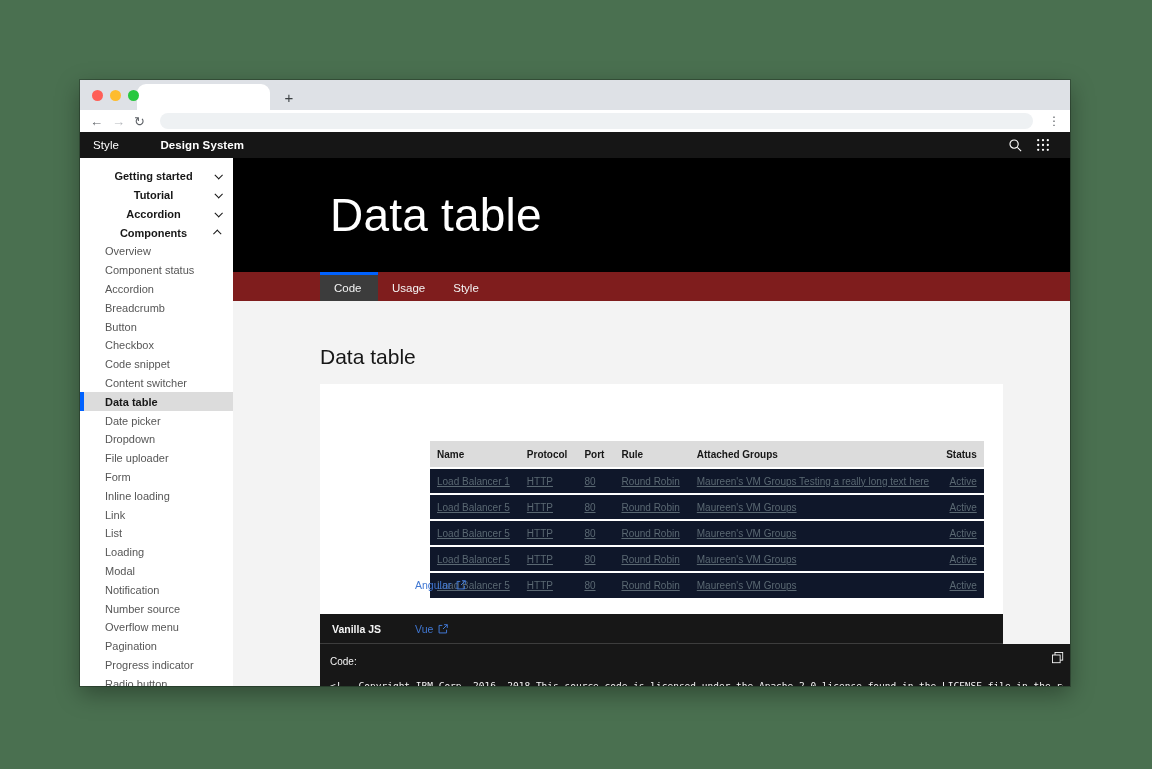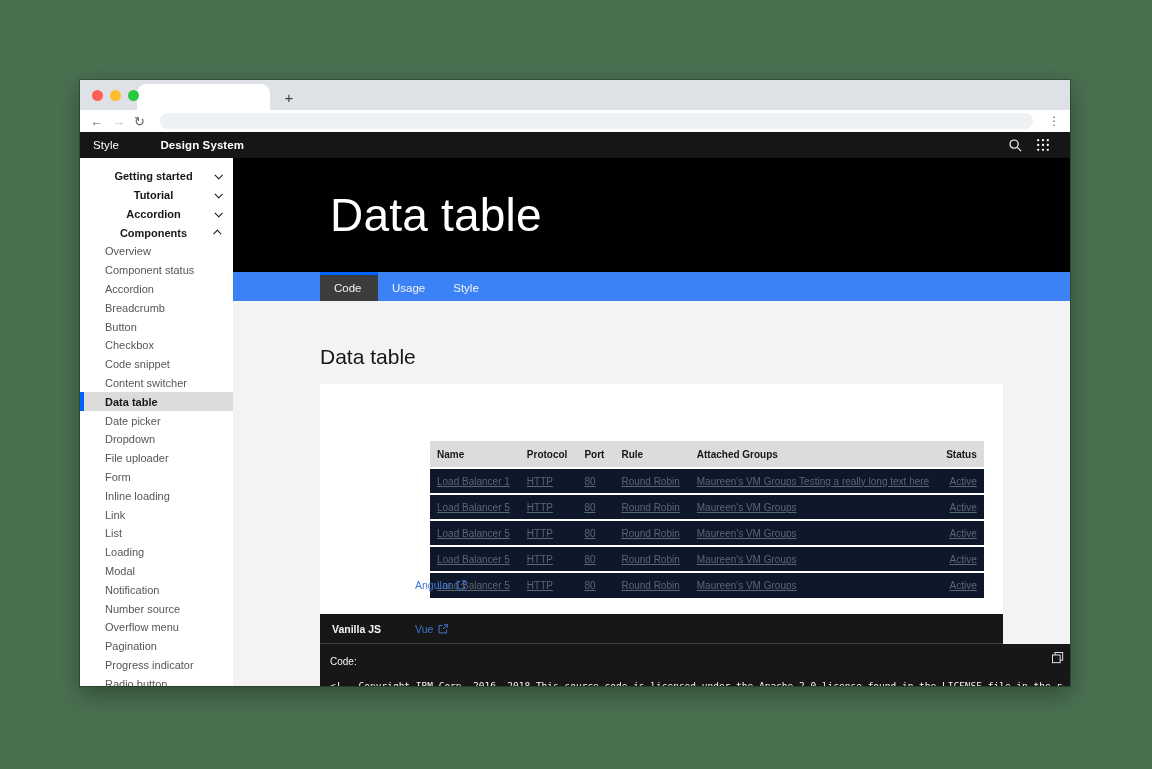--- a/index.html
+++ b/index.html
@@ -41,21 +41,21 @@
   .navsection{ height:19px; display:flex; align-items:center; padding:0 12px; color:#171717; font-weight:700; }
   .navsection .lbl{ flex:1; }
   .chev{ width:6px; height:6px; border-right:1.4px solid #171717; border-bottom:1.4px solid #171717;
     transform:rotate(45deg) translateY(-1px); }
   .navsection.expanded .chev{ transform:rotate(-135deg) translateY(-1px); }
   .navitem{ height:18.8px; display:flex; align-items:center; padding:0 12px 0 21px; color:#565656; border-left:4px solid transparent; }
   .navitem.active{ background:#dcdcdc; border-left-color:#0062ff; color:#171717; font-weight:700; }
   .main{ flex:1; display:flex; flex-direction:column; min-width:0; }
   .hero{ height:114px; background:#000; flex:0 0 auto; padding:30px 0 0 97px; }
   .hero h1{ color:#fff; font-size:46px; font-weight:300; letter-spacing:.2px; }
-  .tabbar{ height:29px; background:#3b82f6; flex:0 0 auto; display:flex; padding-left:87px; }
+  .tabbar{ height:29px; background:#7f1d1d; flex:0 0 auto; display:flex; padding-left:87px; }
   .ctab{ min-width:58px; padding:0 14px; display:flex; align-items:center; color:#f4f4f4; font-size:11.5px;
     border-top:3px solid transparent; }
   .ctab.active{ background:#3c3c3c; border-top-color:#0062ff; }
   .content{ flex:1; background:#f3f3f3; overflow:hidden; padding-left:87px; }
   .content h2{ margin-top:44px; font-size:21px; font-weight:400; color:#171717; height:26px; }
   .card{ margin-top:13px; width:683px; height:230px; background:#fff; padding:29px 0 0 110px; }
   table.demo{ border-collapse:collapse; min-width:466px; font-size:10px;margin-top:28px; }
   table.demo th{ background:#dcdcdc; color:#171717; font-weight:700; text-align:left; height:27px; padding:0 10px 0 7px; white-space:nowrap; }
   table.demo td{ background:#0f172a; color:#5a6872; height:26px; padding:0 10px 0 7px; white-space:nowrap; border-top:2px solid #fff;text-decoration:underline; }
   table.demo th:last-child, table.demo td:last-child{ text-align:right; padding-right:7px; }

